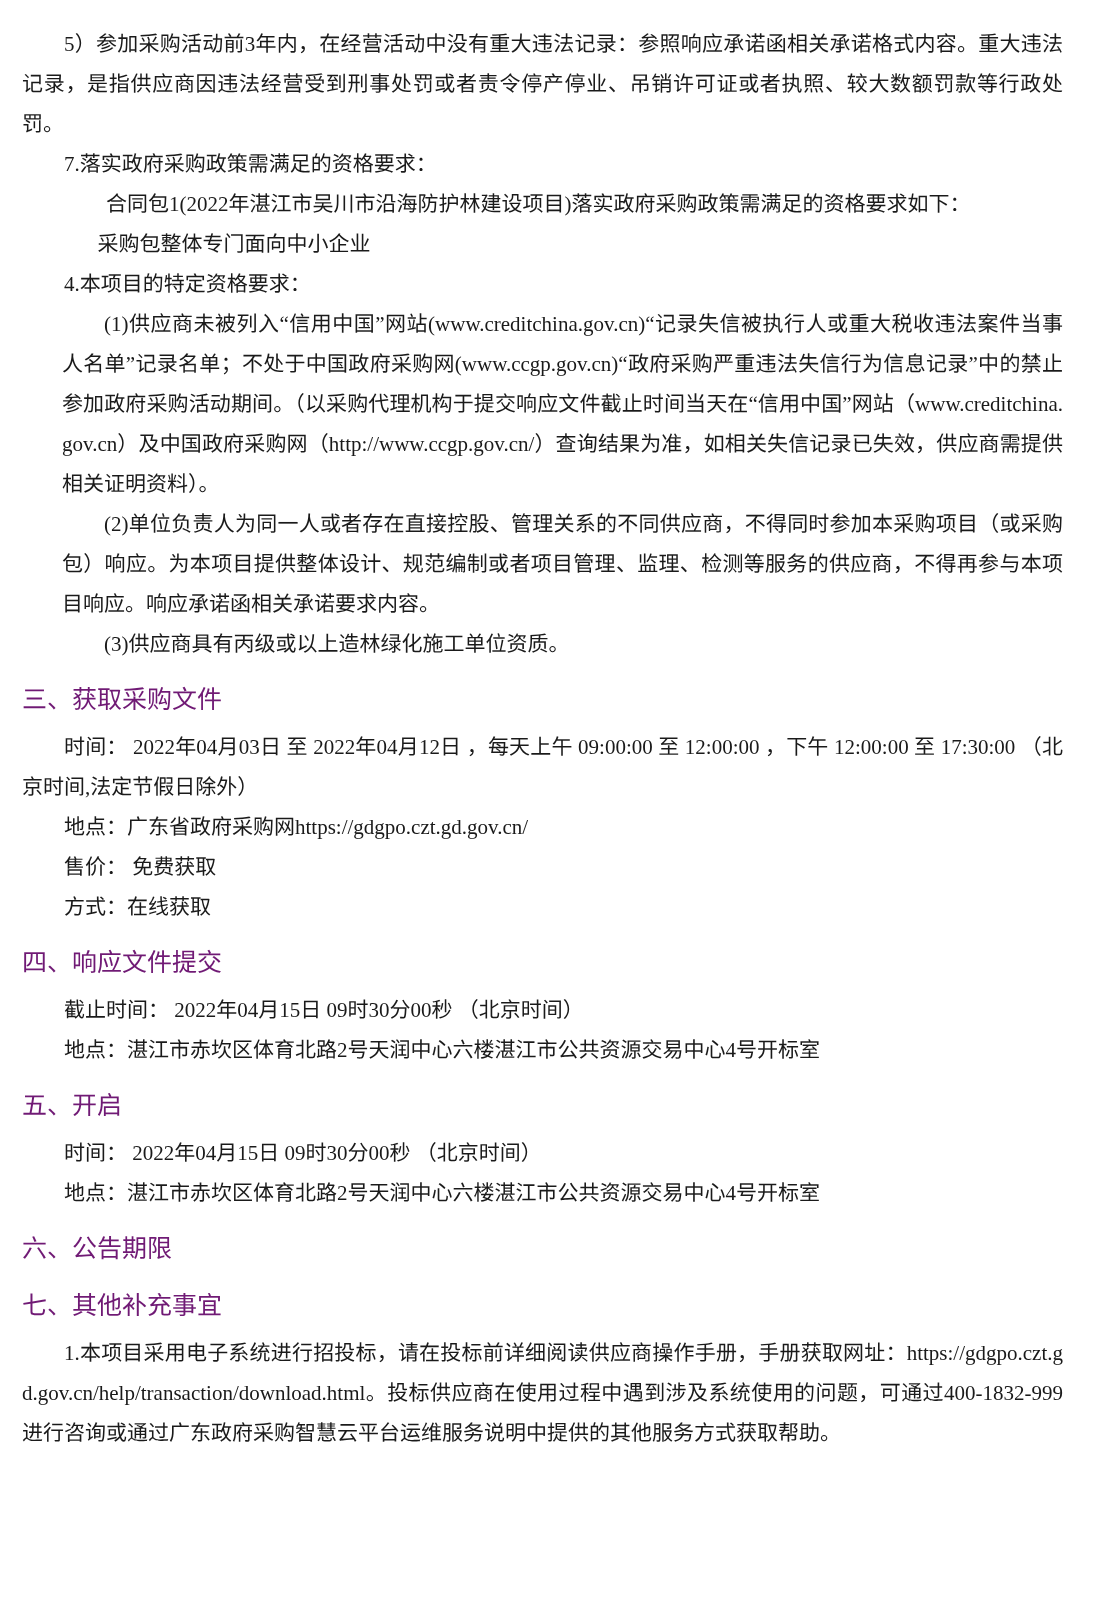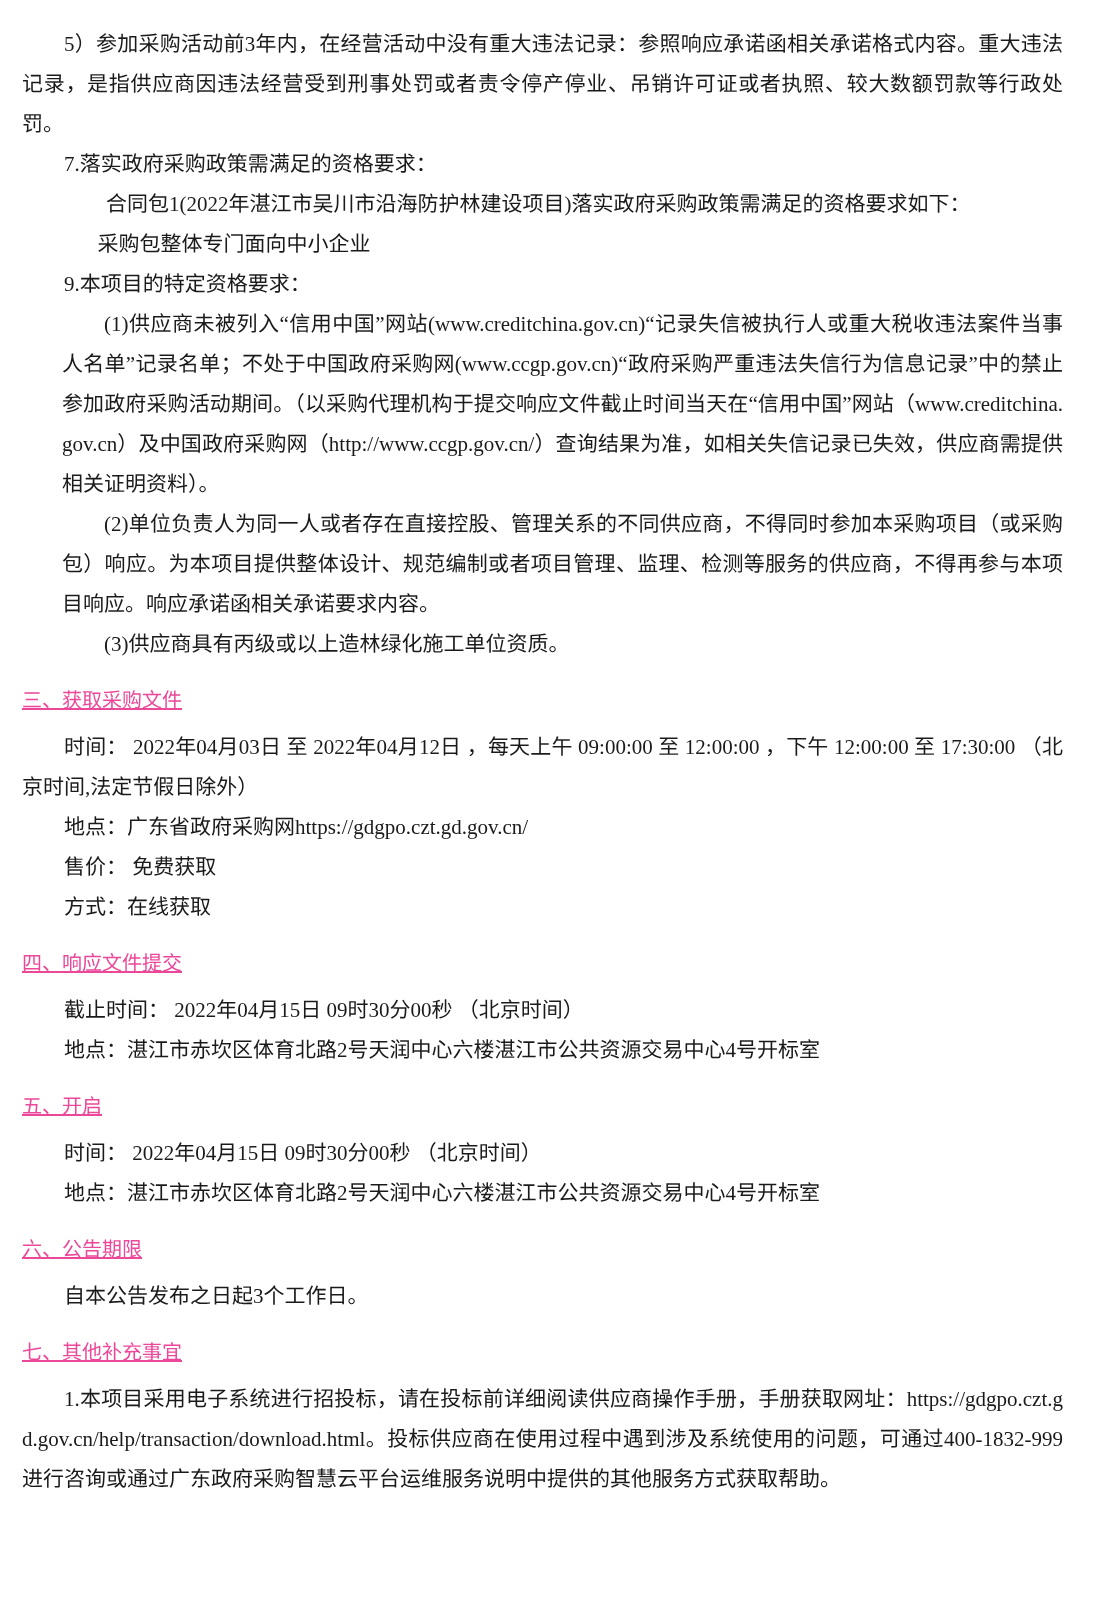--- a/index.html
+++ b/index.html
@@ -34,43 +34,42 @@
   
   .indent4 { text-indent: 4em; }
   .indent3-5 { text-indent: 3.6em; }
   
   .hang {
     margin-left: 40px !important;
     text-indent: 2em;
   }
   .doc h2 {
     margin: 15px 0 6px 0;
-    font-size: 20px;
+    font-size: 25px;
     line-height: 42px;
     font-weight: normal;
-    color: #ec4899;
+    color: #701a75;
     text-align: left;
-    text-decoration: underline;
   }
 </style>
 </head>
 <body>
 
 <div class="page">
   <div class="doc">
 
     <p class="indent2">5）参加采购活动前3年内，在经营活动中没有重大违法记录：参照响应承诺函相关承诺格式内容。重大违法记录，是指供应商因违法经营受到刑事处罚或者责令停产停业、吊销许可证或者执照、较大数额罚款等行政处罚。</p>
 
     <p class="indent2">7.落实政府采购政策需满足的资格要求：</p>
 
     <p class="indent4">合同包1(2022年湛江市吴川市沿海防护林建设项目)落实政府采购政策需满足的资格要求如下：</p>
 
     <p class="indent3-5">采购包整体专门面向中小企业</p>
 
-    <p class="indent2">9.本项目的特定资格要求：</p>
+    <p class="indent2">4.本项目的特定资格要求：</p>
 
 
     <p class="hang">(1)供应商未被列入“信用中国”网站(www.creditchina.gov.cn)“记录失信被执行人或重大税收违法案件当事人名单”记录名单；不处于中国政府采购网(www.ccgp.gov.cn)“政府采购严重违法失信行为信息记录”中的禁止参加政府采购活动期间。（以采购代理机构于提交响应文件截止时间当天在“信用中国”网站（www.creditchina.gov.cn）及中国政府采购网（http://www.ccgp.gov.cn/）查询结果为准，如相关失信记录已失效，供应商需提供相关证明资料）。</p>
 
     <p class="hang">(2)单位负责人为同一人或者存在直接控股、管理关系的不同供应商，不得同时参加本采购项目（或采购包）响应。为本项目提供整体设计、规范编制或者项目管理、监理、检测等服务的供应商，不得再参与本项目响应。响应承诺函相关承诺要求内容。</p>
 
     <p class="hang">(3)供应商具有丙级或以上造林绿化施工单位资质。</p>
 
     <h2>三、获取采购文件</h2>
 
@@ -89,20 +88,19 @@
     <p class="indent2">地点：湛江市赤坎区体育北路2号天润中心六楼湛江市公共资源交易中心4号开标室</p>
 
     <h2>五、开启</h2>
 
     <p class="indent2">时间： 2022年04月15日 09时30分00秒 （北京时间）</p>
 
     <p class="indent2">地点：湛江市赤坎区体育北路2号天润中心六楼湛江市公共资源交易中心4号开标室</p>
 
     <h2>六、公告期限</h2>
 
-    <p class="indent2">自本公告发布之日起3个工作日。</p>
 
     <h2>七、其他补充事宜</h2>
 
     <p class="indent2">1.本项目采用电子系统进行招投标，请在投标前详细阅读供应商操作手册，手册获取网址：https://gdgpo.czt.gd.gov.cn/help/transaction/download.html。投标供应商在使用过程中遇到涉及系统使用的问题，可通过400-1832-999进行咨询或通过广东政府采购智慧云平台运维服务说明中提供的其他服务方式获取帮助。</p>
 
   </div>
 </div>
 
 </body></html>

